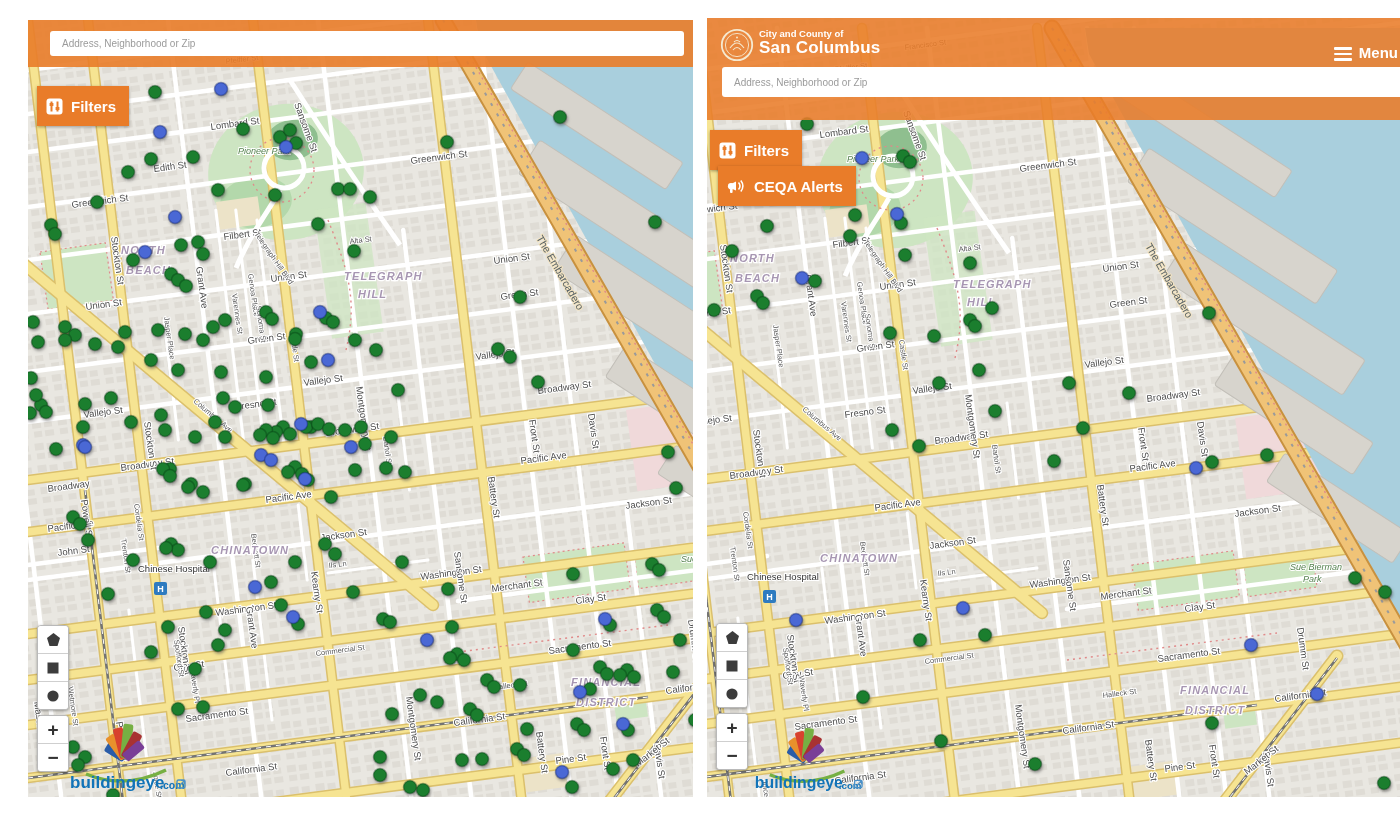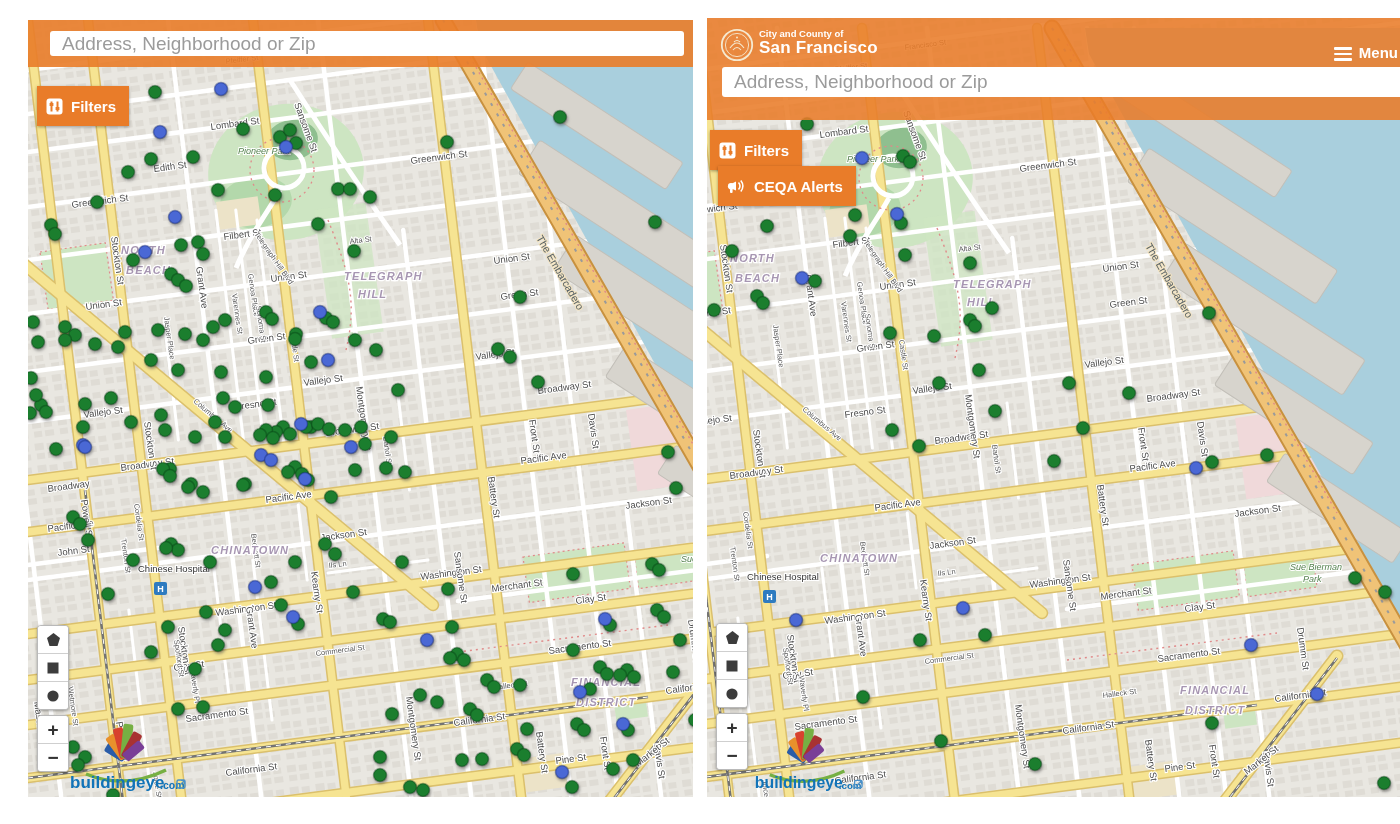--- a/index.html
+++ b/index.html
@@ -7,21 +7,21 @@
         font-family:"Liberation Sans",sans-serif;}
   .panel{position:absolute;overflow:hidden;background:#e9e7e1;}
   #panelL{left:28px;top:20px;width:665px;height:777px;}
   #panelR{left:707px;top:18px;width:693px;height:779px;}
   .mapsvg{position:absolute;left:0;top:0;}
   
   .hbar{position:absolute;left:0;right:0;top:0;z-index:5;}
   #panelL .hbar{height:47px;background:rgba(233,124,41,.90);}
   #panelR .hbar{height:102px;background:rgba(233,124,41,.88);}
   .search{position:absolute;background:#fff;border:none;border-radius:3px;
-          font-family:"Liberation Sans",sans-serif;font-size:19px;color:#444;
+          font-family:"Liberation Sans",sans-serif;font-size:10px;color:#444;
           padding:0 0 0 12px;outline:none;}
   .search::placeholder{color:#9b9b9b;}
   #panelL .search{left:22px;top:11px;height:25px;width:622px;}
   #panelR .search{left:15px;top:49px;height:30px;width:684px;}
   .brand{position:absolute;left:52px;top:11px;color:#fff;line-height:1.1;}
   .brand .sm{font-size:9.5px;font-weight:bold;display:block;}
   .brand .lg{font-size:17px;font-weight:bold;display:block;letter-spacing:.2px;}
   .seal{position:absolute;left:13px;top:10px;}
   .menu{position:absolute;right:2px;top:26px;color:#fff;font-size:15px;font-weight:bold;
         display:flex;gap:7px;cursor:pointer;}
@@ -780,21 +780,21 @@
       </div>
     <div class="hbar">
       <svg class="seal" width="34" height="34" viewBox="0 0 34 34">
         <circle cx="17" cy="17" r="15.2" fill="none" stroke="#f5e9d0" stroke-width="1.8"></circle>
         <circle cx="17" cy="17" r="11.6" fill="none" stroke="#f5e9d0" stroke-width="0.9"></circle>
         <path d="M 10 20 Q 17 10 24 20 M 13 22 Q 17 17 21 22 M 14 14 Q 17 11 20 14" stroke="#f5e9d0" stroke-width="1.1" fill="none"></path>
         <circle cx="17" cy="9.5" r="1" fill="#f5e9d0"></circle>
       </svg>
       <div class="brand">
         <span class="sm">City and County of</span>
-        <span class="lg">San Francisco</span>
+        <span class="lg">San Columbus</span>
       </div>
       <div class="menu">
         <span class="hamb">
             <span></span>
             <span></span>
             <span></span>
           </span>
         <span>Menu</span>
       </div>
       <input class="search" type="text" placeholder="Address, Neighborhood or Zip" style="">

